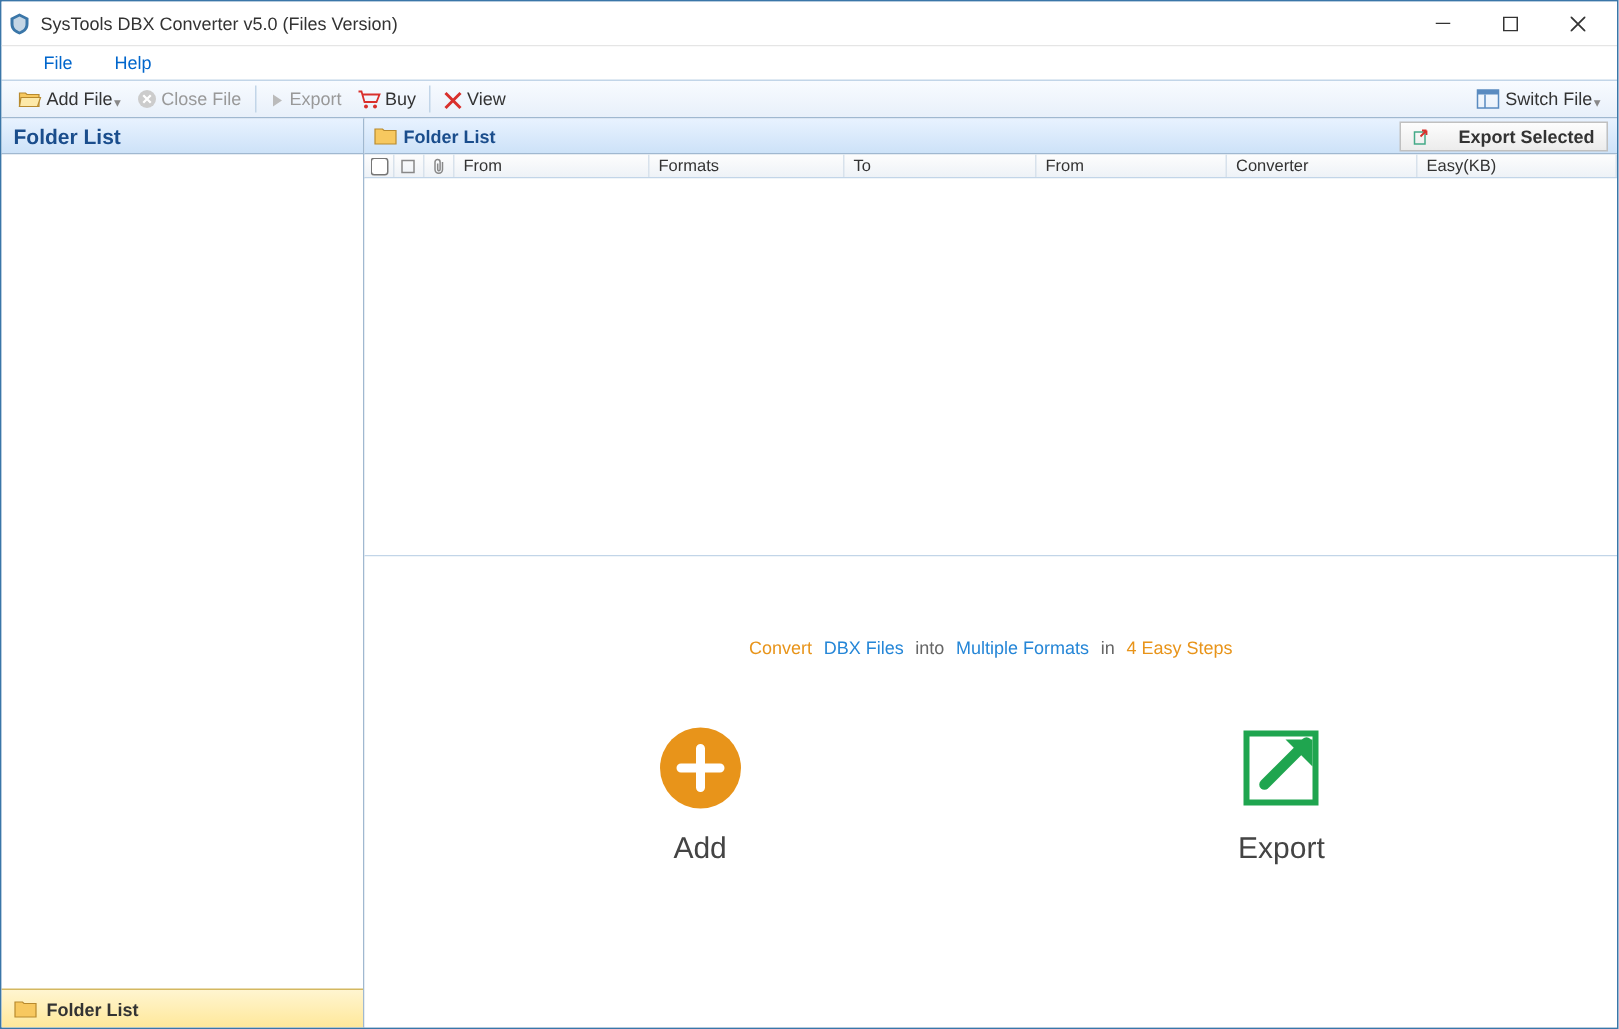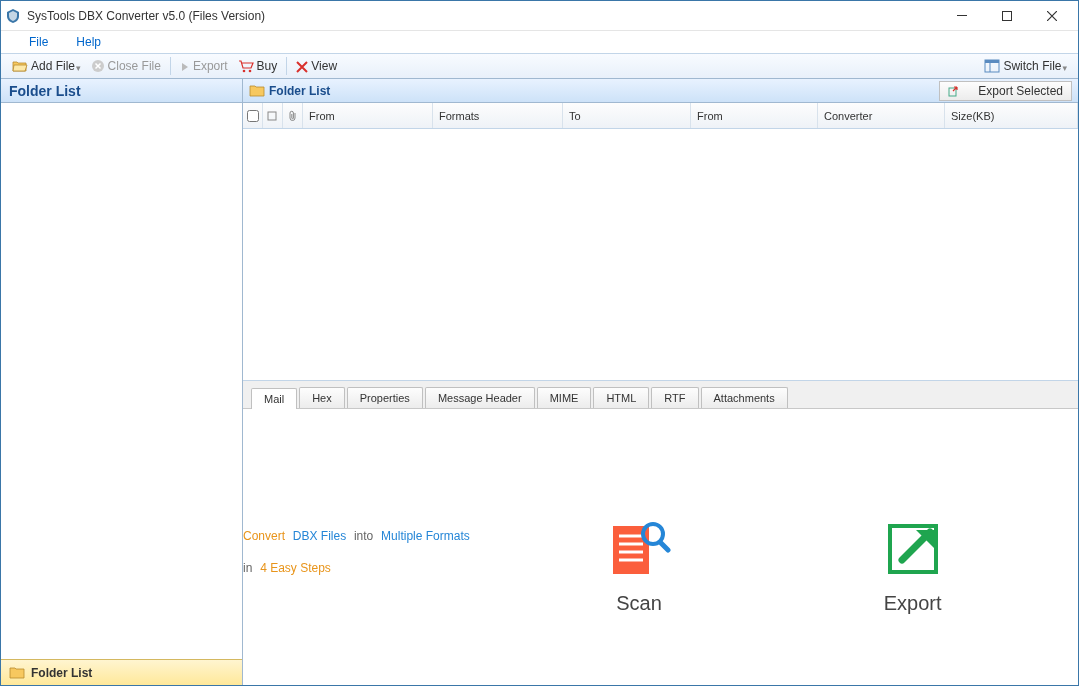--- a/index.html
+++ b/index.html
@@ -18,29 +18,29 @@
 .tb-arrow{color:#888;font-size:9px;margin-left:-2px}
 .tb-spacer{flex:1}
 .main{display:flex;height:calc(100% - 78px)}
 .left-panel{width:242px;border-right:1px solid #a0b8d0;display:flex;flex-direction:column}
 .panel-header{height:24px;background:linear-gradient(#e8f2ff,#cde2f8);border-bottom:1px solid #a0b8d0;display:flex;align-items:center;padding:0 8px;font-weight:bold;color:#1a4d8c;font-size:14px}
 .left-tree{flex:1;background:#fff}
 .left-footer{height:26px;background:linear-gradient(#fff5d0,#ffe89a);border-top:1px solid #d4b860;display:flex;align-items:center;padding:0 8px;gap:6px;color:#333;font-weight:bold}
 .right-panel{flex:1;display:flex;flex-direction:column}
 .right-header{height:24px;background:linear-gradient(#e8f2ff,#cde2f8);border-bottom:1px solid #a0b8d0;display:flex;align-items:center;padding:0 6px;font-weight:bold;color:#1a4d8c;font-size:14px}
 .right-header .title{flex:1;display:flex;align-items:center;gap:4px}
-.export-btn{background:linear-gradient(#fdfdfd,#ececec);border:1px solid #c0c0c0;padding:2px 8px;display:flex;align-items:center;gap:18px;font-weight:normal;font-size:11px;color:#333;cursor:pointer}
-.grid-header{height:26px;background:linear-gradient(#fdfdfd,#eef2f7);border-bottom:1px solid #c2d5e8;display:flex;align-items:flex-start}
+.export-btn{background:linear-gradient(#fdfdfd,#ececec);border:1px solid #c0c0c0;padding:2px 8px;display:flex;align-items:center;gap:18px;font-weight:bold;font-size:11px;color:#333;cursor:pointer}
+.grid-header{height:16px;background:linear-gradient(#fdfdfd,#eef2f7);border-bottom:1px solid #c2d5e8;display:flex;align-items:flex-start}
 .grid-col{border-right:1px solid #d8e2ec;height:100%;display:flex;align-items:center;padding:0 6px;color:#333;font-size:11px}
 .grid-col.narrow{width:20px;padding:0;justify-content:center}
 .grid-body{height:252px;background:#fff;border-bottom:1px solid #c2d5e8}
 .tabs-row{height:28px;background:#f0f0f0;border-bottom:1px solid #c8c8c8;display:flex;align-items:flex-end;padding:0 8px;padding-top:4px}
 .tab{padding:4px 12px;background:linear-gradient(#fdfdfd,#ececec);border:1px solid #c0c0c0;border-bottom:none;margin-right:2px;font-size:11px;color:#333;cursor:pointer;border-radius:2px 2px 0 0}
 .tab.active{background:#fff;position:relative;top:1px}
-.promo{flex:1;background:#fff;display:flex;flex-direction:row;align-items:center;padding-top:40px}
+.promo{flex:1;background:#fff;display:flex;flex-direction:column;align-items:center;padding-top:40px}
 .promo-title{font-size:28px;font-weight:300;margin-bottom:40px}
 .promo-title .orange{color:#e8941a}
 .promo-title .blue{color:#2586d7}
 .promo-title .gray{color:#666}
 .steps{display:flex;justify-content:space-around;width:100%;padding:0 30px}
 .step{display:flex;flex-direction:column;align-items:center;gap:14px}
 .step-label{font-size:20px;color:#444;font-weight:300}
 .folder-icon{width:16px;height:13px}
 svg{display:block}
 </style>
@@ -169,56 +169,41 @@
       <div class="grid-col narrow">
           <svg width="10" height="12">
             <path d="M7 3v5a2.5 2.5 0 01-5 0V3a1.7 1.7 0 013.4 0v5a.8.8 0 01-1.6 0V4" fill="none" stroke="#888" stroke-width="1"></path>
           </svg>
         </div>
       <div class="grid-col" style="width:130px">From</div>
       <div class="grid-col" style="width:130px">Formats</div>
       <div class="grid-col" style="width:128px">To</div>
       <div class="grid-col" style="width:127px">From</div>
       <div class="grid-col" style="width:127px">Converter</div>
-      <div class="grid-col" style="flex:1">Size(KB)</div>
+      <div class="grid-col" style="flex:1">Easy(KB)</div>
     </div>
     <div class="grid-body"></div>
 
-    <div class="tabs-row">
-      <div class="tab active">Mail</div>
-      <div class="tab">Hex</div>
-      <div class="tab">Properties</div>
-      <div class="tab">Message Header</div>
-      <div class="tab">MIME</div>
-      <div class="tab">HTML</div>
-      <div class="tab">RTF</div>
-      <div class="tab">Attachments</div>
-    </div>
 
     <div class="promo">
       <div class="promo-title">
         <span class="orange">Convert</span>
         <span class="blue">DBX Files</span>
         <span class="gray">into</span>
         <span class="blue">Multiple Formats</span>
         <span class="gray">in</span>
         <span class="orange">4 Easy Steps</span>
       </div>
       <div class="steps">
         <div class="step">
-          <svg width="64" height="58">
-            <rect x="6" y="6" width="36" height="48" fill="#fb5e3c"></rect>
-            <line x1="12" y1="16" x2="36" y2="16" stroke="#fff" stroke-width="3"></line>
-              <line x1="12" y1="24" x2="36" y2="24" stroke="#fff" stroke-width="3"></line>
-              <line x1="12" y1="32" x2="36" y2="32" stroke="#fff" stroke-width="3"></line>
-              <line x1="12" y1="40" x2="36" y2="40" stroke="#fff" stroke-width="3"></line>
-            <circle cx="46" cy="14" r="10" fill="none" stroke="#2586d7" stroke-width="4"></circle>
-              <line x1="53" y1="22" x2="61" y2="30" stroke="#2586d7" stroke-width="5" stroke-linecap="round"></line>
-          </svg>
-          <div class="step-label">Scan</div>
+          <svg width="58" height="58">
+              <circle cx="29" cy="29" r="27" fill="#e8941a"></circle>
+              <path d="M29 16v26M16 29h26" stroke="#fff" stroke-width="6" stroke-linecap="round"></path>
+            </svg>
+          <div class="step-label">Add</div>
         </div>
         <div class="step">
           <svg width="58" height="58">
             <rect x="6" y="6" width="46" height="46" fill="none" stroke="#1fa54f" stroke-width="4"></rect>
             <path d="M18 40L46 12" stroke="#1fa54f" stroke-width="7" stroke-linecap="round"></path>
             <path d="M32 10h18v18z" fill="#1fa54f"></path>
           </svg>
           <div class="step-label">Export</div>
         </div>
       </div>

